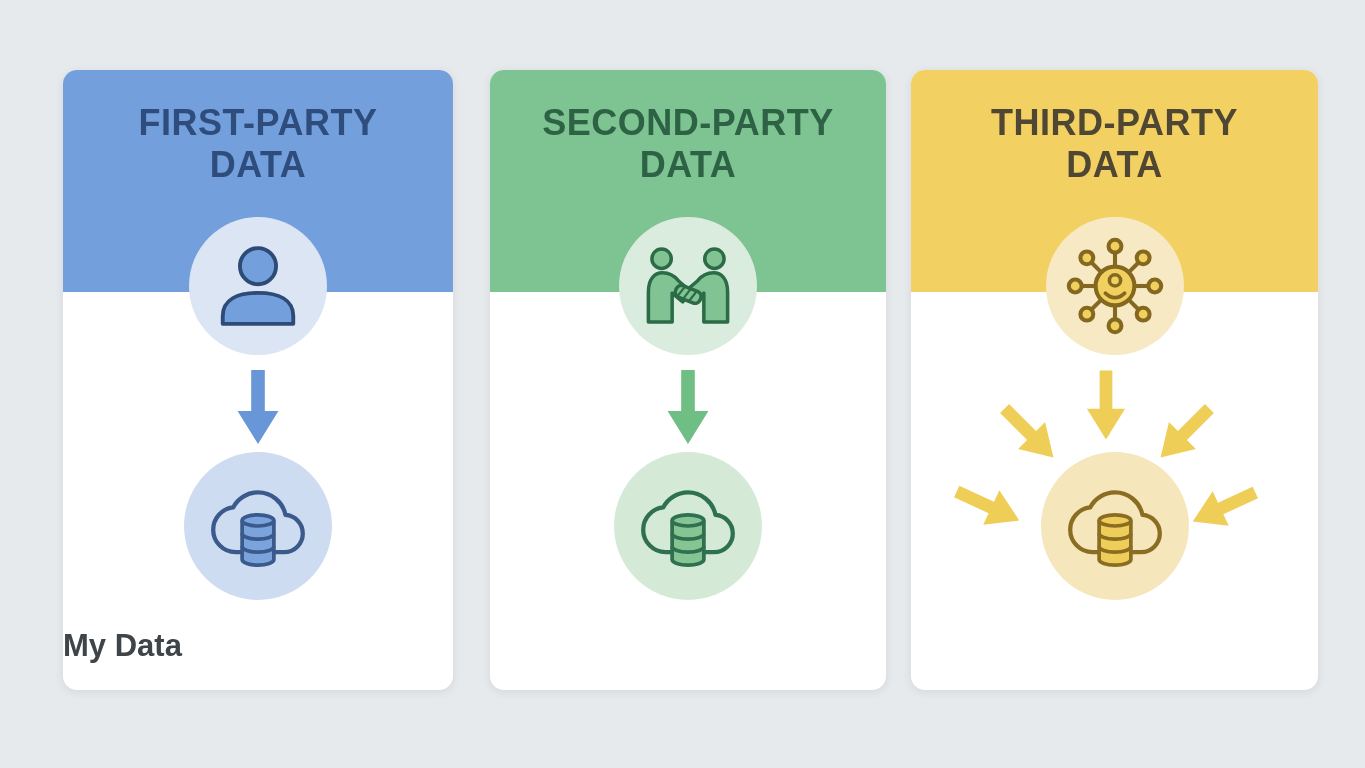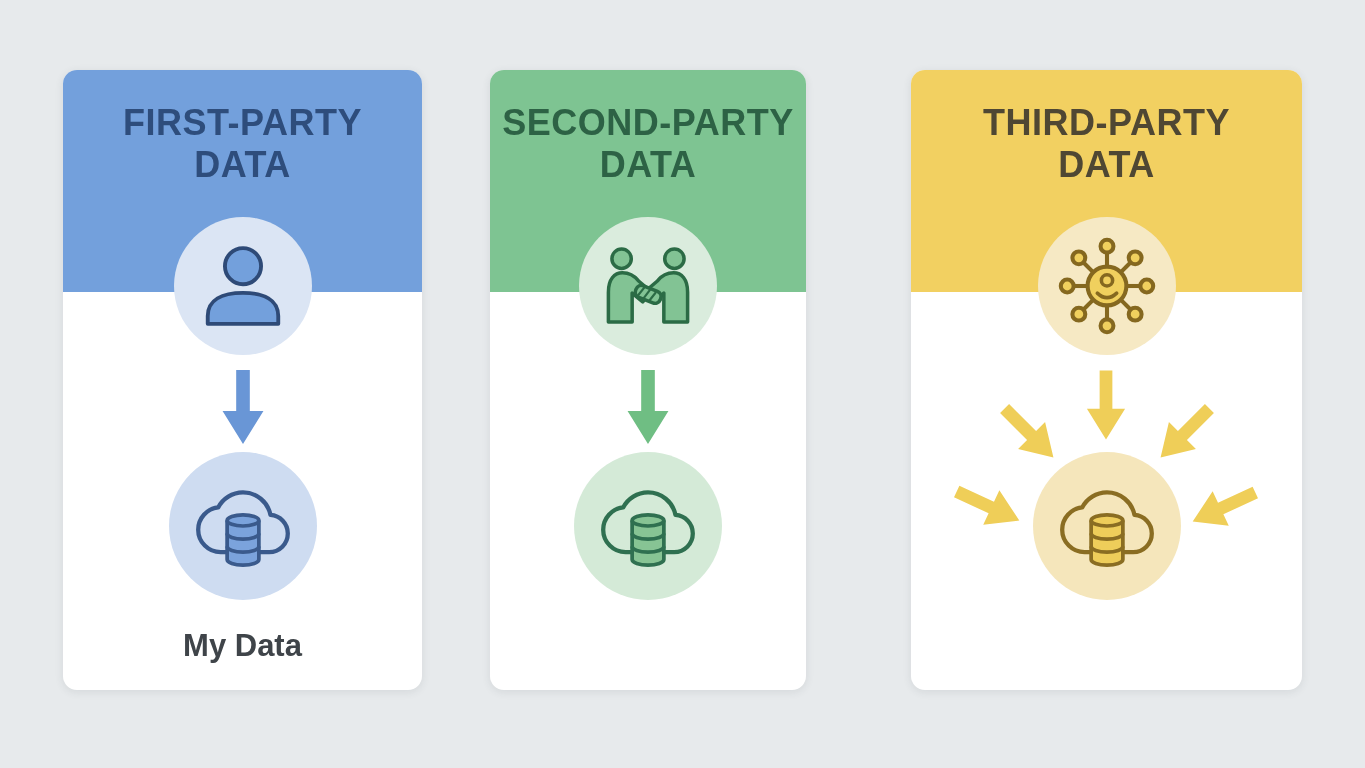--- a/index.html
+++ b/index.html
@@ -35,38 +35,38 @@
     position:absolute; top:300px; left:50%; transform:translateX(-50%);
   }
   .conv{ position:absolute; width:40px; height:74px; }
   .conv svg{ display:block; }
   .a-top{ left:175px; top:298px; }
   .a-ul { left:98px;  top:326px; transform:rotate(-45deg); }
   .a-ur { left:254px; top:326px; transform:rotate(45deg); }
   .a-l  { left:57px;  top:399px; transform:rotate(-65deg); }
   .a-r  { left:293px; top:400px; transform:rotate(65deg); }
   .label{
-    position:absolute; top:558px; left:0; right:0; text-align:center;
+    position:absolute; top:558px; left:0; right:0; 
     font-size:31px; line-height:36px; font-weight:600;
     color:var(--label-color,#3f4449);
   }
   
   .icf{ fill:var(--icon-fill); }
   .ics{ stroke:var(--icon-stroke); }
   .cs { stroke:var(--cloud-stroke); }
   .dbf{ fill:var(--db-fill); }
   .nf { fill:none; }
   .af { fill:var(--arrow); }
 </style>
 </head>
 <body>
 
 <div class="stage" style="--page-bg: #e7eaec; --card-bg: #ffffff; --label-color: #3f4449;">
 
-  <div class="card" style="left: 63px; width: 359px; text-decoration: underline; --header: #73a0dc; --title-text: #2e4d7c; --tint1: #dbe5f4; --tint2: #cedcf1; --icon-stroke: #2e4a77; --icon-fill: #73a0dc; --cloud-stroke: #3a5a8c; --db-fill: #7ba3dc; --arrow: #6996d6;">
+  <div class="card" style="left: 63px; width: 390px; text-decoration: underline; --header: #73a0dc; --title-text: #2e4d7c; --tint1: #dbe5f4; --tint2: #cedcf1; --icon-stroke: #2e4a77; --icon-fill: #73a0dc; --cloud-stroke: #3a5a8c; --db-fill: #7ba3dc; --arrow: #6996d6;">
     <div class="header">
       <div class="title">
         <div>FIRST-PARTY</div>
         <div>DATA</div>
       </div>
     </div>
 
     <div class="circle c1">
       <svg width="86" height="86" viewBox="0 0 100 100">
         <circle class="icf ics" cx="50" cy="27" r="21" stroke-width="4.5"></circle>
@@ -86,21 +86,21 @@
         <path class="dbf cs" stroke-width="4" d="M43 44 L43 86 A17 6 0 0 0 77 86 L77 44"></path>
         <ellipse class="dbf cs" stroke-width="4" cx="60" cy="44" rx="17" ry="6"></ellipse>
         <path class="nf cs" stroke-width="4" d="M43 58 A17 6 0 0 0 77 58"></path>
         <path class="nf cs" stroke-width="4" d="M43 72 A17 6 0 0 0 77 72"></path>
       </svg>
     </div>
 
     <div class="label">My Data</div>
   </div>
 
-  <div class="card" style="left: 490px; width: 316px; --header: #7ec492; --title-text: #2d6245; --tint1: #daecdd; --tint2: #d4ead7; --icon-stroke: #2b6b45; --icon-fill: #82c394; --cloud-stroke: #2f7050; --db-fill: #87c494; --arrow: #6fbe83;">
+  <div class="card" style="left: 490px; width: 396px; --header: #7ec492; --title-text: #2d6245; --tint1: #daecdd; --tint2: #d4ead7; --icon-stroke: #2b6b45; --icon-fill: #82c394; --cloud-stroke: #2f7050; --db-fill: #87c494; --arrow: #6fbe83;">
     <div class="header">
       <div class="title">
         <div>SECOND-PARTY</div>
         <div>DATA</div>
       </div>
     </div>
 
     <div class="circle c1">
       <svg width="106" height="88" viewBox="0 0 120 100">
         <circle class="icf ics" cx="30" cy="19" r="11" stroke-width="4"></circle>
@@ -125,21 +125,21 @@
         <path class="nf cs" stroke-width="1.15" stroke-linejoin="round" transform="translate(12,-2) scale(4)" d="M19.35 10.04A7.49 7.49 0 0 0 12 4C9.11 4 6.6 5.64 5.35 8.04A5.994 5.994 0 0 0 0 14c0 3.31 2.69 6 6 6h13c2.76 0 5-2.24 5-5 0-2.64-2.05-4.78-4.65-4.96z"></path>
         <path class="dbf cs" stroke-width="4" d="M43 44 L43 86 A17 6 0 0 0 77 86 L77 44"></path>
         <ellipse class="dbf cs" stroke-width="4" cx="60" cy="44" rx="17" ry="6"></ellipse>
         <path class="nf cs" stroke-width="4" d="M43 58 A17 6 0 0 0 77 58"></path>
         <path class="nf cs" stroke-width="4" d="M43 72 A17 6 0 0 0 77 72"></path>
       </svg>
     </div>
 
   </div>
 
-  <div class="card" style="left: 911px; width: 391px; --header: #f2d061; --title-text: #4f4733; --tint1: #f6e9c4; --tint2: #f5e6bb; --icon-stroke: #85681f; --icon-fill: #f0d05e; --cloud-stroke: #8a6d22; --db-fill: #eecd5a; --arrow: #efce58;">
+  <div class="card" style="left: 911px; width: 391px; padding-left: 16px; --header: #f2d061; --title-text: #4f4733; --tint1: #f6e9c4; --tint2: #f5e6bb; --icon-stroke: #85681f; --icon-fill: #f0d05e; --cloud-stroke: #8a6d22; --db-fill: #eecd5a; --arrow: #efce58;">
     <div class="header">
       <div class="title">
         <div>THIRD-PARTY</div>
         <div>DATA</div>
       </div>
     </div>
 
     <div class="circle c1">
       <svg width="102" height="102" viewBox="0 0 100 100">
         <g class="ics" stroke-width="4">

